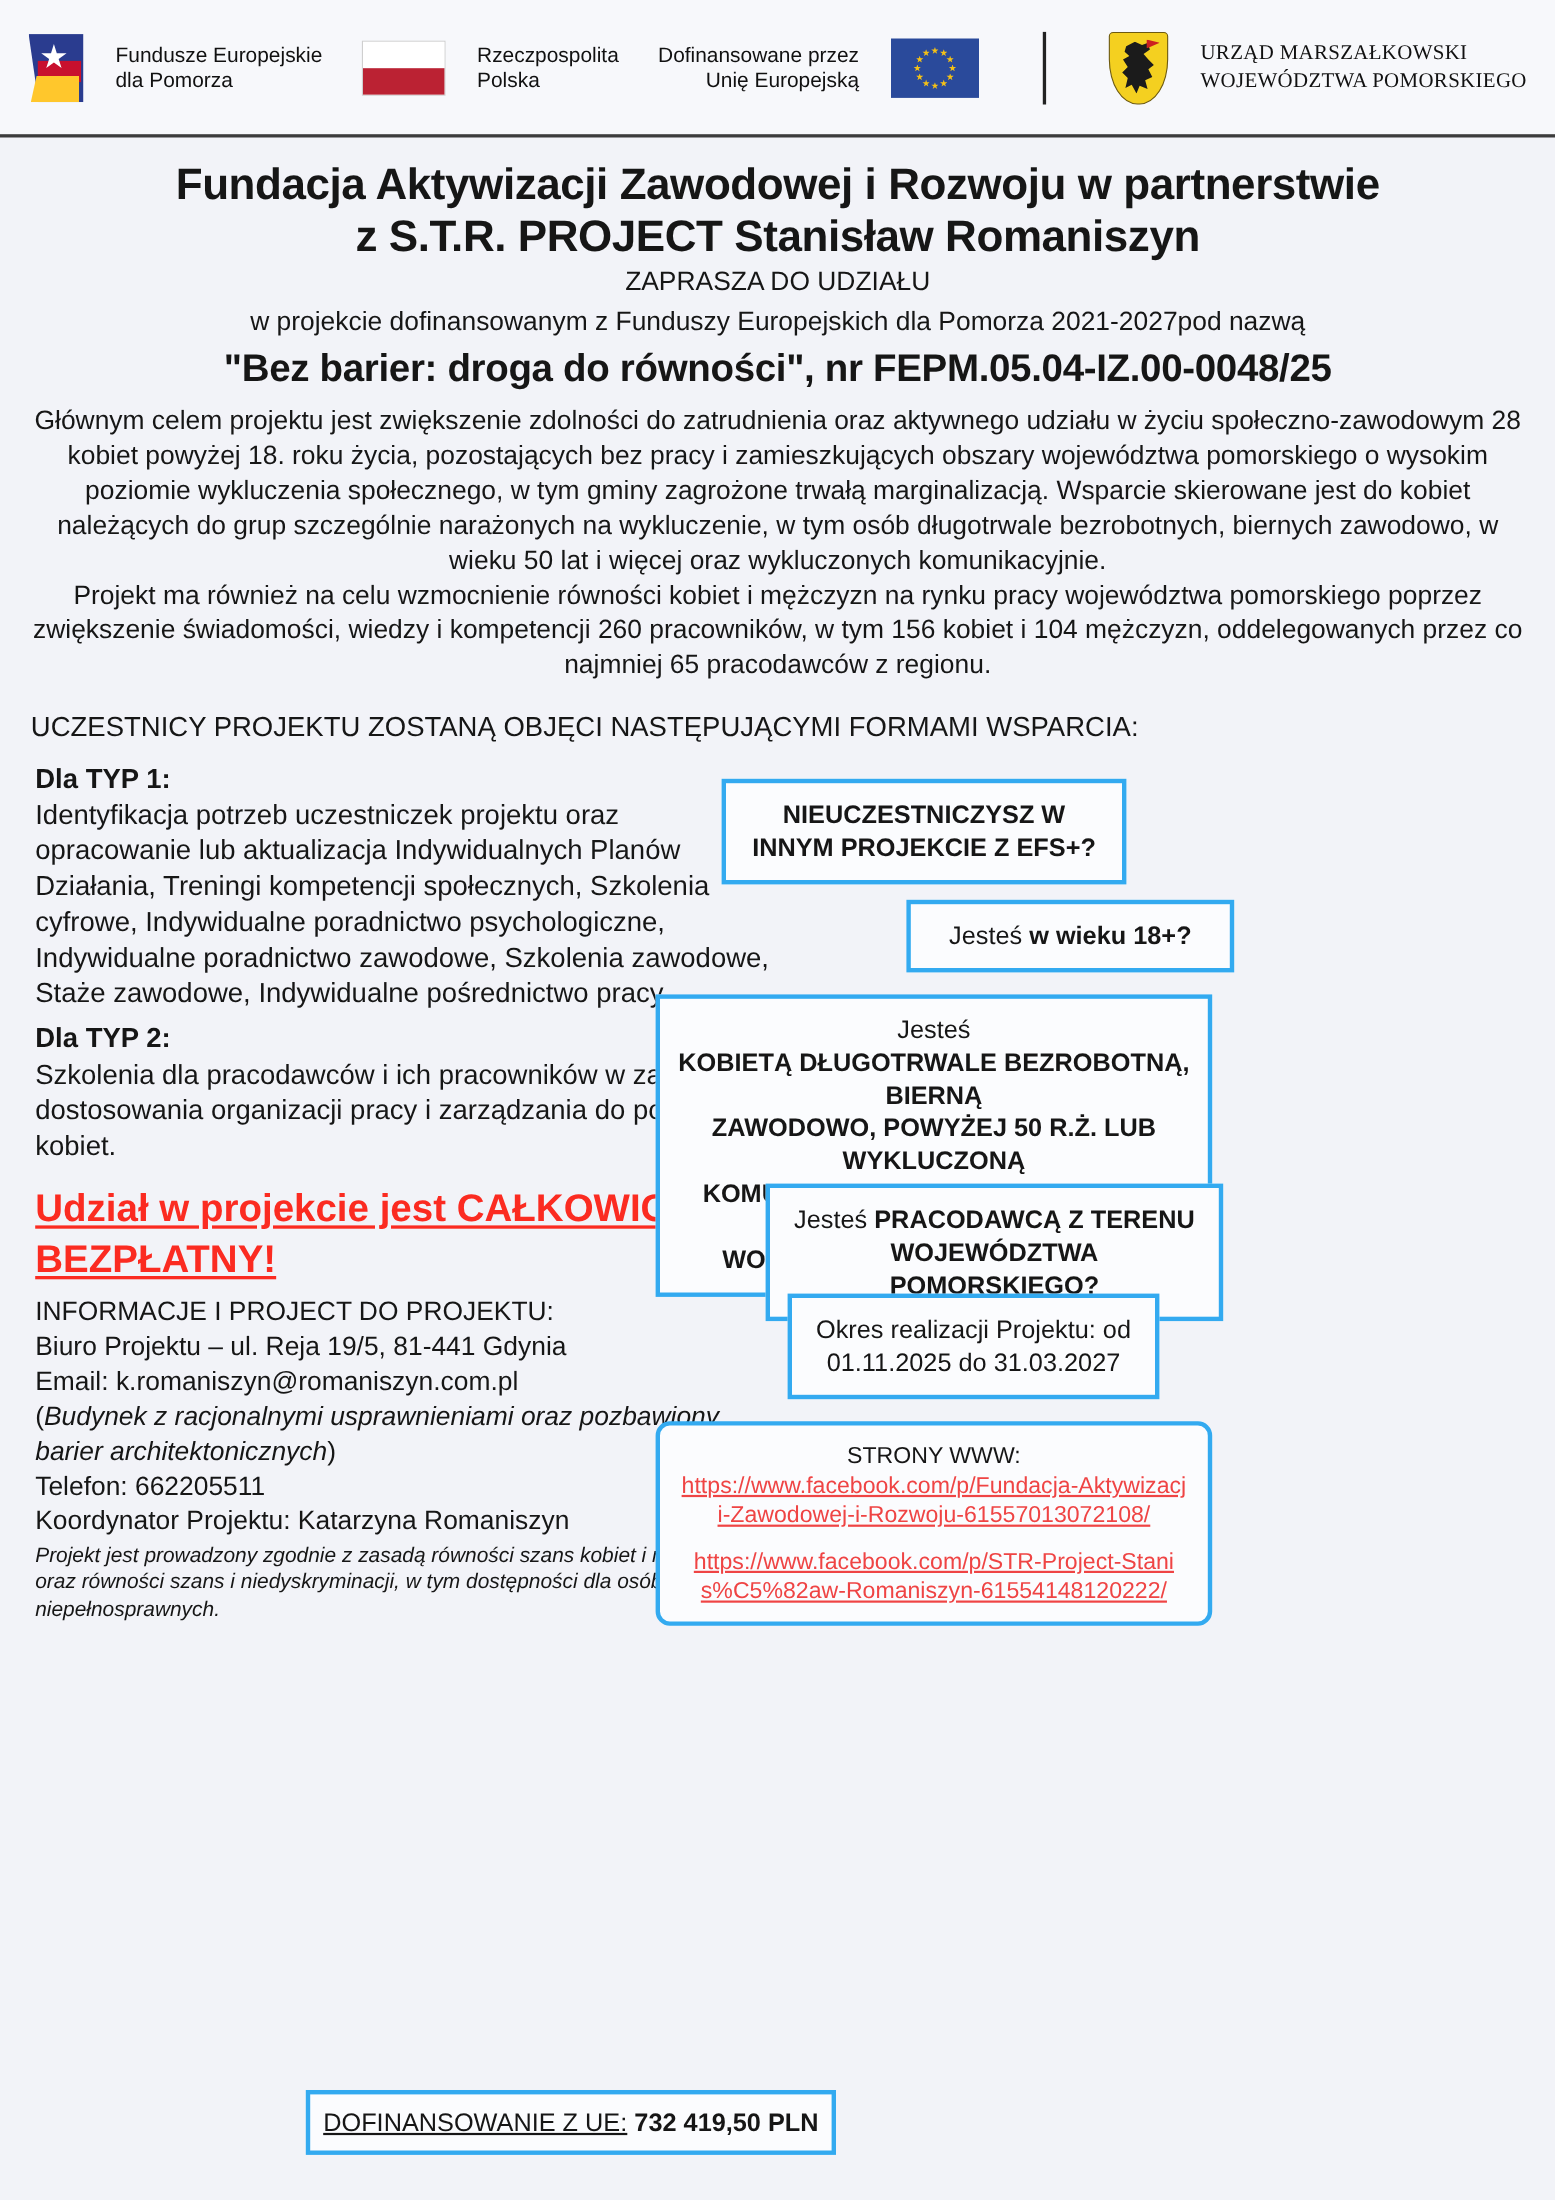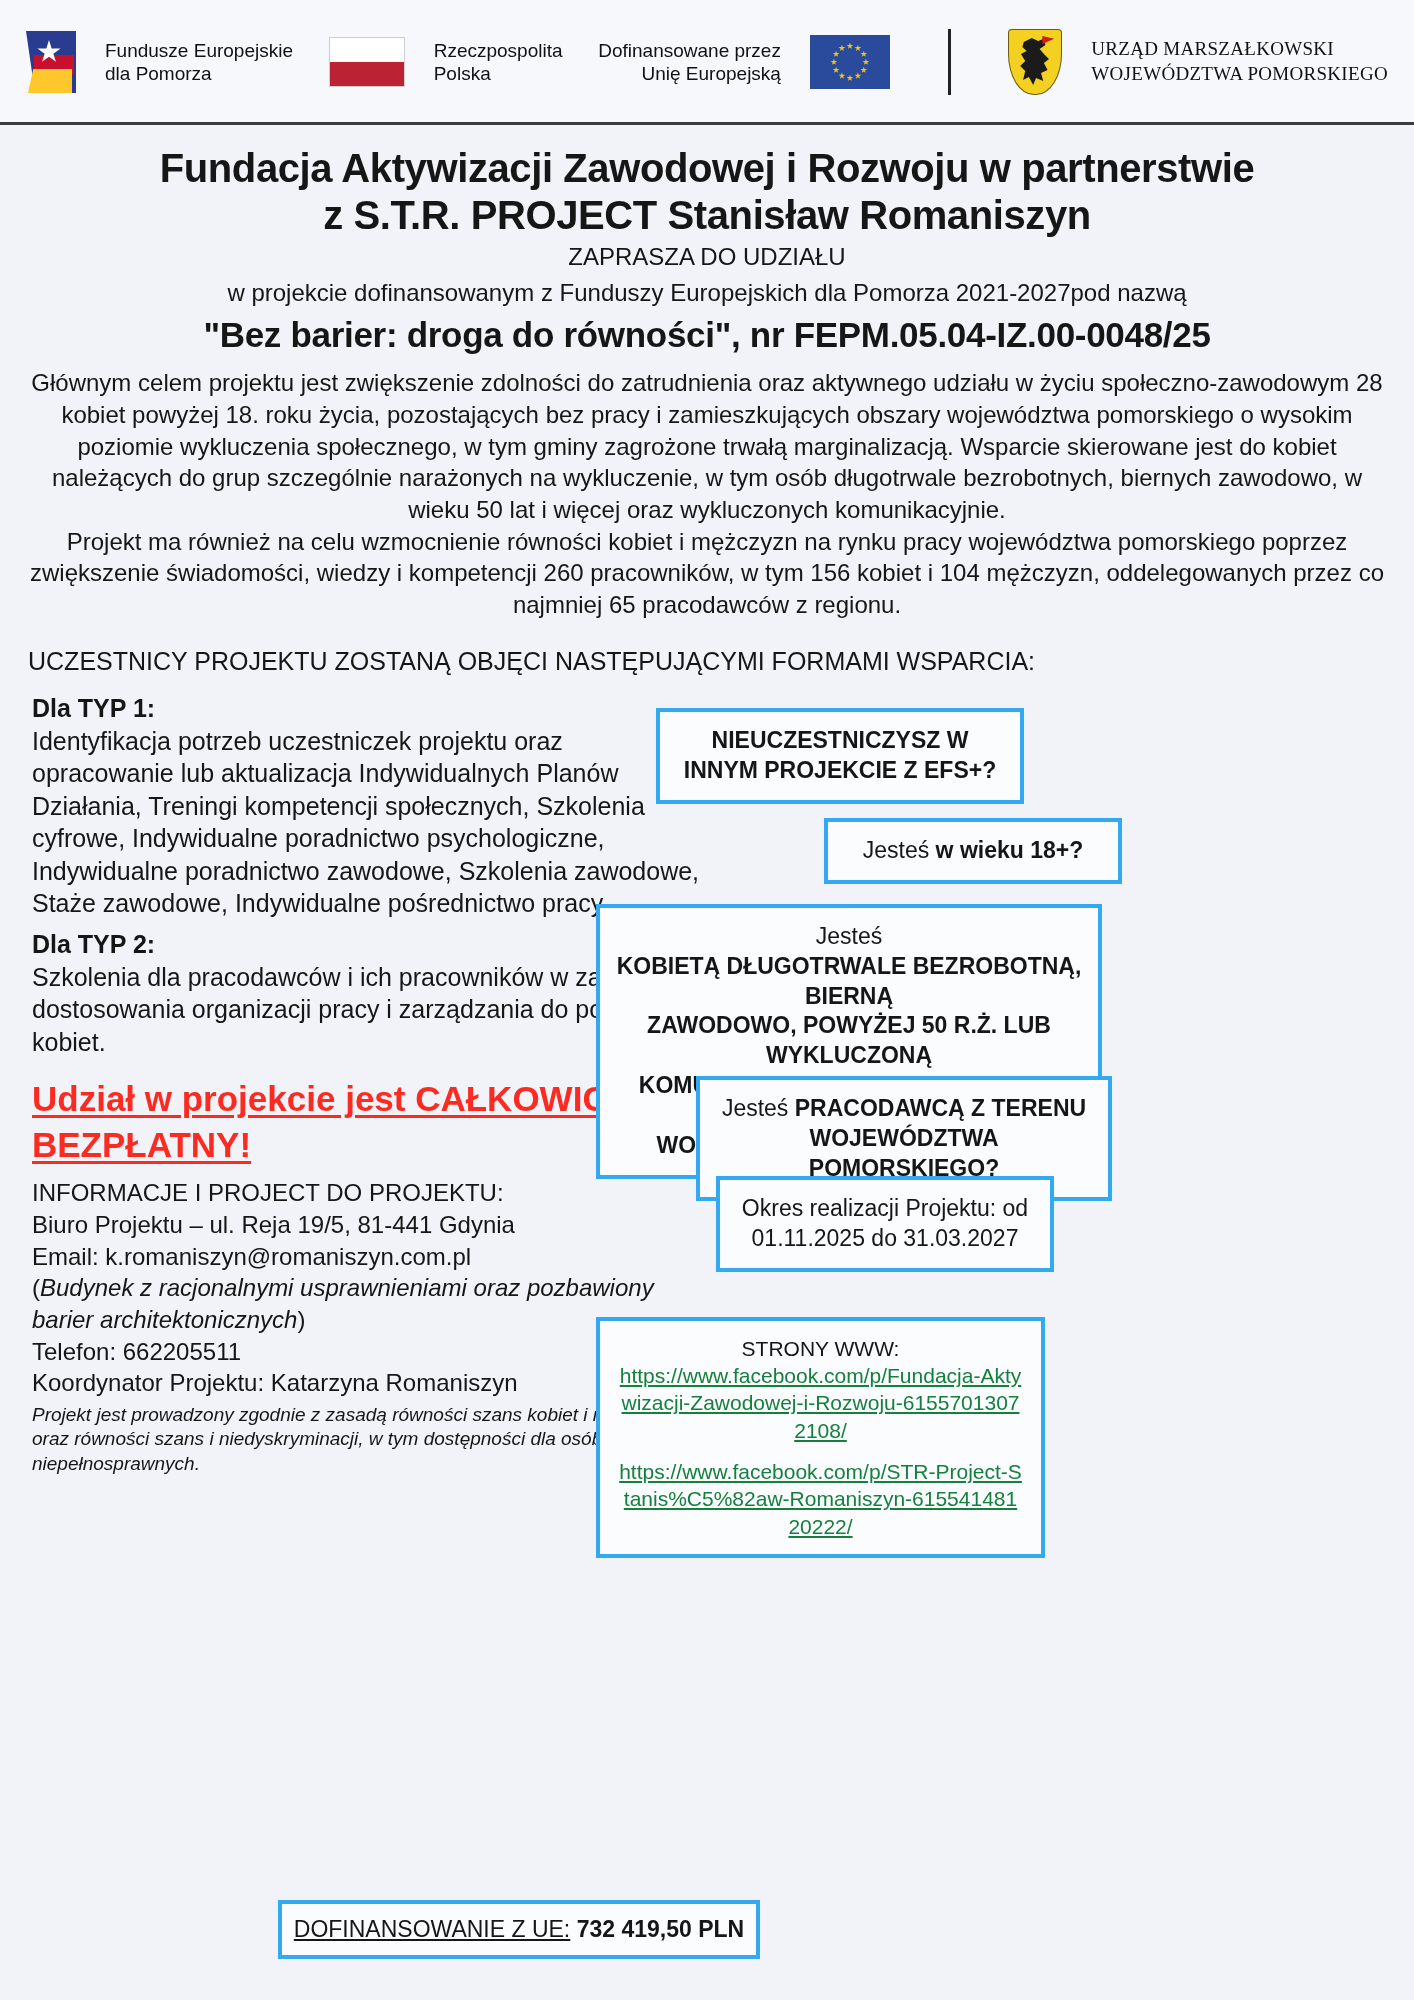--- a/index.html
+++ b/index.html
@@ -106,21 +106,21 @@
   
   .right-col { position:absolute; top:0; left:690px; width:706px; }
   .bluebox {
     border:4px solid #33aaf0; background:#fbfcfe;
     padding:14px 16px; text-align:center; position:absolute;
   }
   .bluebox .t { font-size:23px; line-height:1.30; }
   .bluebox .b { font-weight:bold; }
   .bluebox.small .t { font-size:21px; }
   .bluebox a, .bluebox .lnk {
-    text-decoration:underline; color:#15803d; word-break:break-all;
+    text-decoration:underline; color:#ef4444; word-break:break-all;
   }
 
   .footer-box {
     position:absolute; left:278px; top:1900px; width:482px;
     border:4px solid #33aaf0; background:#fbfcfe;
     padding:12px 10px; text-align:center; font-size:23px;
   }
   .footer-box .u { text-decoration:underline; font-weight:normal; }
   .footer-box .amt { font-weight:bold; }
 </style>
@@ -261,21 +261,21 @@
             <span>Jesteś </span><span class="b">PRACODAWCĄ Z TERENU</span>
           </div>
           <div class="t b">WOJEWÓDZTWA POMORSKIEGO?</div>
         </div>
 
         <div class="bluebox" style="left:8px; top:482px; width:338px;">
           <div class="t">Okres realizacji Projektu: od</div>
           <div class="t">01.11.2025 do 31.03.2027</div>
         </div>
 
-        <div class="bluebox small" style="left:-112px; top:623px; width:449px; padding:14px 18px;">
+        <div class="bluebox small" style="left:-112px; top:598px; width:506px; padding:14px 18px;border-radius:13px;">
           <div class="t">STRONY WWW:</div>
           <div class="t lnk">https://www.facebook.com/p/Fundacja-Aktywizacji-Zawodowej-i-Rozwoju-61557013072108/</div>
           <div class="t" style="height:14px;"></div>
           <div class="t lnk">https://www.facebook.com/p/STR-Project-Stanis%C5%82aw-Romaniszyn-61554148120222/</div>
         </div>
       </div>
     </div>
   </div>
 
   <div class="footer-box">

